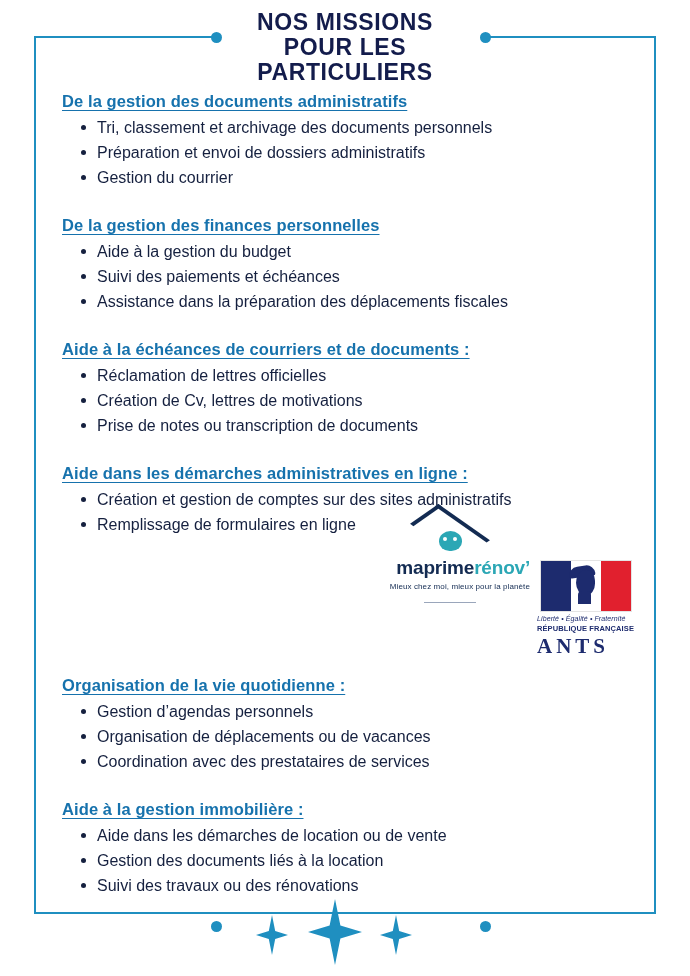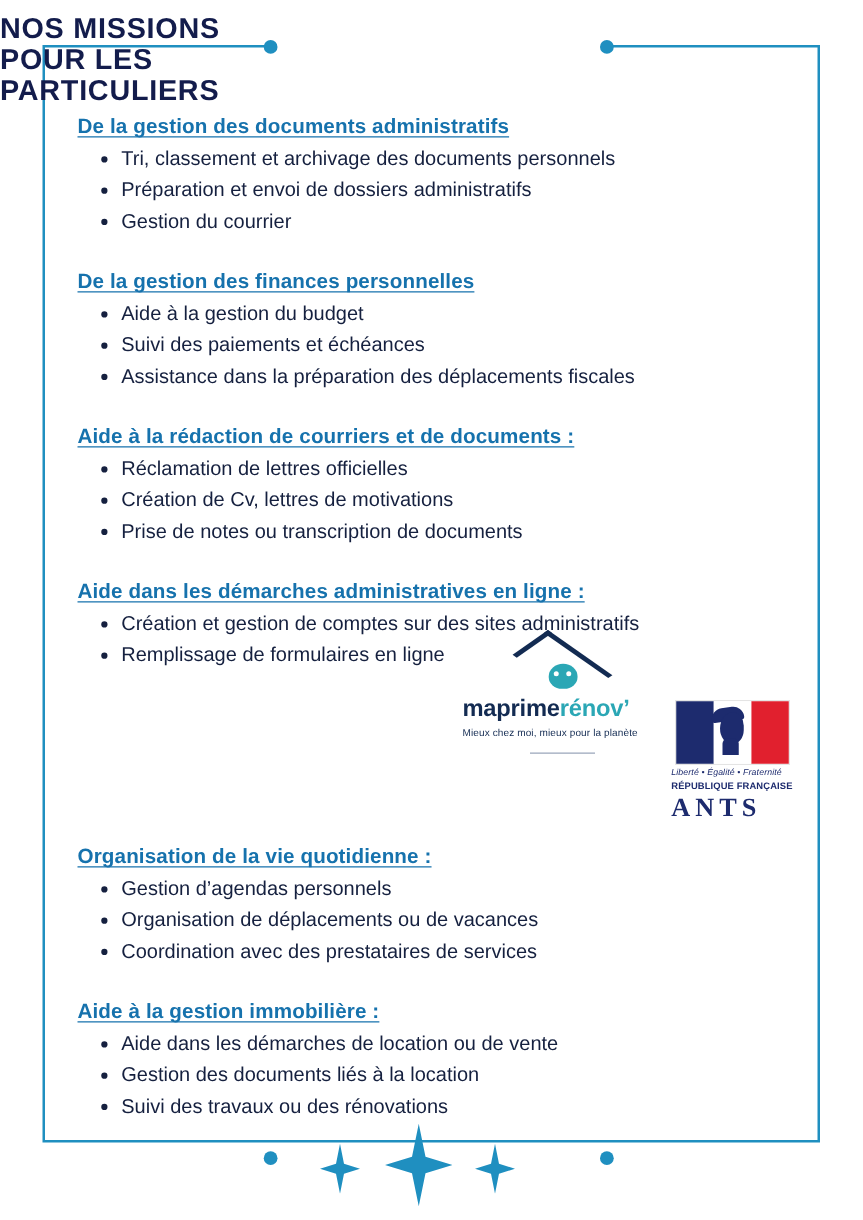--- a/index.html
+++ b/index.html
@@ -53,20 +53,21 @@
   .dot.d2 { left: 480px; top: 32px; }
   .dot.d3 { left: 211px; top: 921px; }
   .dot.d4 { left: 480px; top: 921px; }
 
   
   .header {
     position: absolute;
     left: 0;
     top: 10px;
     width: 690px;
+    text-align: center;
     font-weight: bold;
     font-size: 23px;
     letter-spacing: 0.6px;
     line-height: 25px;
     color: #131c4c;
     text-transform: uppercase;
   }
   .header .l {
     display: block;
   }
@@ -121,21 +122,21 @@
     left: 370px;
     top: 515px;
     width: 270px;
     height: 130px;
   }
   .mpr {
     position: absolute;
     left: 0px;
     top: 0px;
     width: 160px;
-    text-align: left;
+    text-align: right;
   }
   .mpr-roof {
     position: relative;
     width: 62px;
     height: 40px;
     margin: 0 auto 2px auto;
   }
   .mpr-roof .chev {
     position: absolute;
     left: 0;
@@ -336,21 +337,21 @@
       <ul class="items">
         <li>Aide à la gestion du budget</li>
         <li>Suivi des paiements et échéances</li>
         <li>Assistance dans la préparation des déplacements fiscales</li>
       </ul>
     </div>
 
     <div class="gap-lg"></div>
 
     <div class="section">
-      <div class="section-title">Aide à la rédaction de courriers et de documents :</div>
+      <div class="section-title">Aide à la échéances de courriers et de documents :</div>
       <ul class="items">
         <li>Réclamation de lettres officielles</li>
         <li>Création de Cv, lettres de motivations</li>
         <li>Prise de notes ou transcription de documents</li>
       </ul>
     </div>
 
     <div class="gap-lg"></div>
 
     <div class="section">

